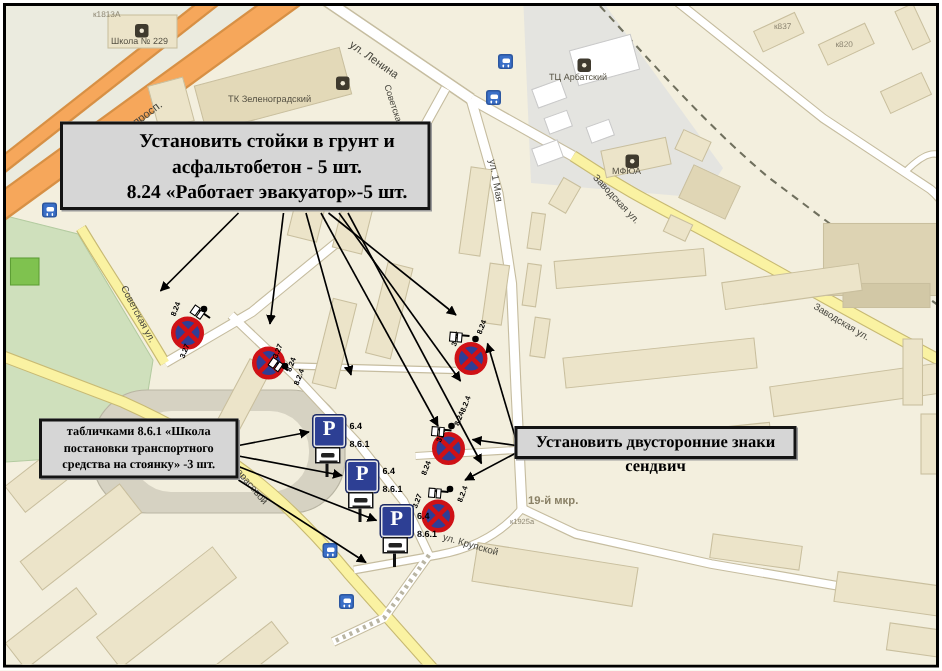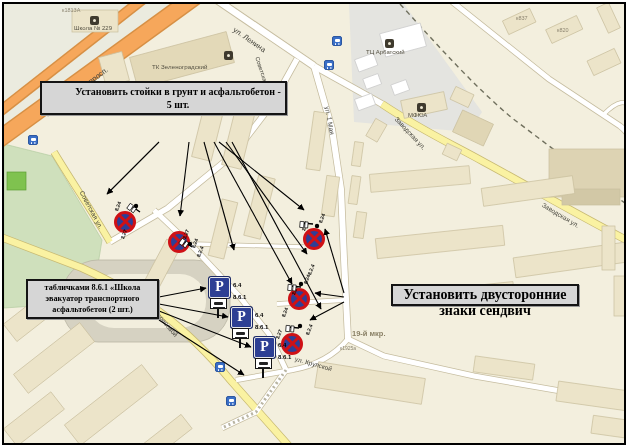--- a/index.html
+++ b/index.html
@@ -13,23 +13,23 @@
   .plabel{position:absolute;font-size:6px;color:#565244;white-space:nowrap;line-height:1;}
   .klabel{position:absolute;font-size:5.5px;color:#8d8672;white-space:nowrap;line-height:1;}
   .district{position:absolute;font-size:7.5px;font-weight:bold;color:#8a8166;white-space:nowrap;line-height:1;}
   .code{position:absolute;font-weight:bold;font-size:5px;color:#000;transform-origin:0 0;white-space:nowrap;line-height:1;}
   .pcode{position:absolute;font-weight:bold;font-size:6px;color:#000;white-space:nowrap;line-height:1;}
 
   
   .callout{position:absolute;background:#d6d6d6;border:2px solid #141414;box-sizing:border-box;
            font-family:"Liberation Serif",serif;font-weight:bold;color:#000;text-align:center;
            padding:2px 3px;box-shadow:1px 1px 0 #9a9a9a;}
-  #box-stands{left:36px;top:77px;width:247px;font-size:10px;line-height:1.32;padding-left:32px;}
+  #box-stands{left:36px;top:77px;width:247px;font-size:13px;line-height:1.32;padding-left:32px;}
   #box-parking{left:22px;top:275px;width:133px;font-size:8.2px;line-height:1.32;}
-  #box-sandwich{left:339px;top:280px;width:188px;height:22px;font-size:14px;line-height:16px;padding:1px 2px;margin-left:48px;}
+  #box-sandwich{left:339px;top:280px;width:188px;height:22px;font-size:11px;line-height:16px;padding:1px 2px;}
 
   
   .rnd{position:absolute;width:22px;height:22px;border-radius:50%;background:#2f3e96;
        border:3px solid #cf1116;box-sizing:border-box;}
   .rnd::before,.rnd::after{content:"";position:absolute;left:-1.5px;top:6.3px;width:19px;height:3.2px;background:#cf1116;border-radius:1px;}
   .rnd::before{transform:rotate(45deg);} .rnd::after{transform:rotate(-45deg);}
 
   
   .psign{position:absolute;width:19px;height:19px;background:#2d3f94;border:1px solid #e8e8e8;border-radius:2px;
          color:#fff;font-family:"Liberation Serif",serif;font-weight:bold;font-size:14px;line-height:18px;text-align:center;
@@ -295,24 +295,25 @@
       <line x1="155" y1="307" x2="247" y2="343"></line>
       <line x1="155" y1="316" x2="240" y2="371"></line>
       <line x1="340" y1="289" x2="321" y2="225"></line>
       <line x1="340" y1="293" x2="311" y2="289"></line>
       <line x1="340" y1="298" x2="306" y2="316"></line>
     </g>
   </svg>
 
   <div id="box-stands" class="callout">
     <div>Установить стойки в грунт и асфальтобетон - 5 шт.</div>
+    <div>8.24 «Работает эвакуатор»-5 шт.</div>
   </div>
 
   <div id="box-parking" class="callout">
     <div>табличками 8.6.1 «Школа</div>
-    <div>эвакуатор транспортного</div>
-    <div>асфальтобетон (2 шт.)</div>
+    <div>постановки транспортного</div>
+    <div>средства на стоянку» -3 шт.</div>
   </div>
 
   <div id="box-sandwich" class="callout">Установить двусторонние знаки сендвич</div>
 
 </div>
 </div>
 
 </body></html>

